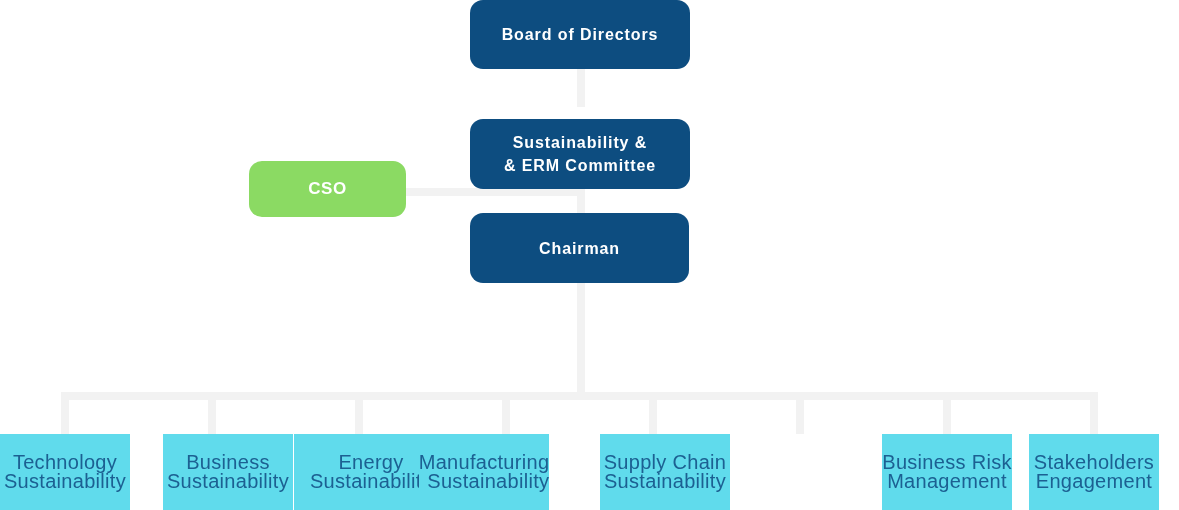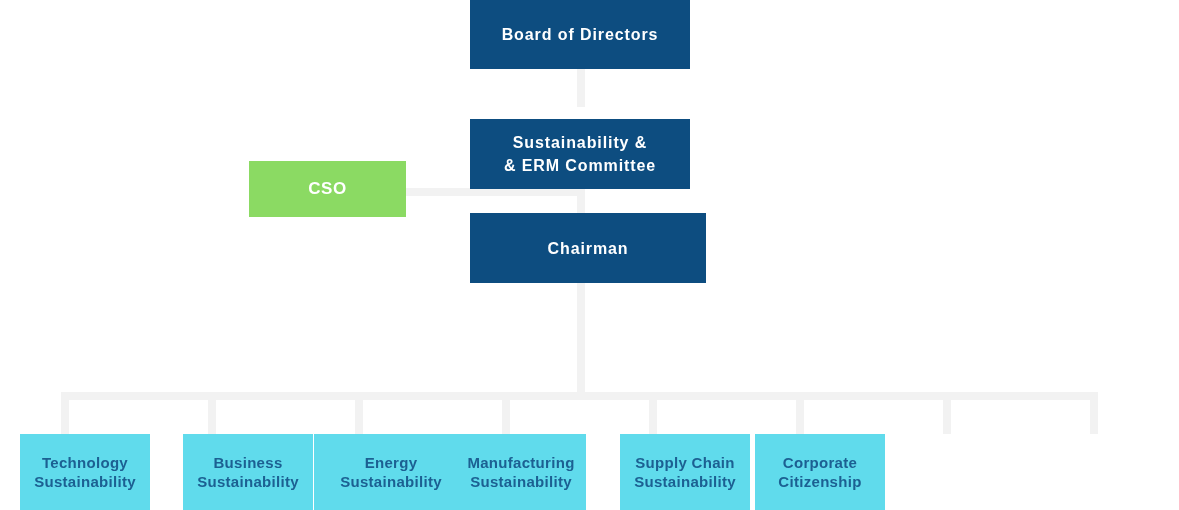--- a/index.html
+++ b/index.html
@@ -17,31 +17,32 @@
   }
   .node {
     position: absolute;
     display: flex;
     align-items: center;
     justify-content: center;
     text-align: center;
     font-weight: bold;
     white-space: pre-line;
     box-sizing: border-box;
+    border-radius: 13px;
   }
   .exec {
     background: var(--executive-box, #0d4d80);
     color: var(--box-text, #ffffff);
     font-size: 16px;
     letter-spacing: 0.9px;
     line-height: 23px;
   }
   #node-board     { left: 470px; top: 0;     width: 220px; height: 69px; }
   #node-committee { left: 470px; top: 107px; width: 220px; height: 70px; margin-top: 12px; }
-  #node-chairman  { left: 470px; top: 213px; width: 236px; height: 70px; }
+  #node-chairman  { left: 470px; top: 213px; width: 219px; height: 70px; }
   #node-cso {
     left: 249px; top: 161px; width: 157px; height: 56px;
     background: var(--cso-box, #8bda63);
     color: var(--box-text, #ffffff);
     font-size: 17px;
     letter-spacing: 0.5px;
   }
   .conn {
     position: absolute;
     background: var(--connector, #f2f2f2);
@@ -58,30 +59,29 @@
     height: 42px;
     background: var(--connector, #f2f2f2);
   }
   .dept {
     position: absolute;
     top: 434px;
     width: 130px;
     height: 76px;
     background: var(--department-box, #60dbec);
     color: var(--department-text, #1c6092);
-    font-size: 15px;
+    font-size: 20px;
     line-height: 19px;
     letter-spacing: 0.3px;
-    font-weight: bold;
+    font-weight: normal;
     display: flex;
     align-items: center;
     justify-content: center;
     text-align: center;
     white-space: pre-line;
-    margin-left: 20px;
   }
 </style>
 </head>
 <body>
 
 <div class="stage" id="stage">
 
   <div class="conn" id="conn-board-committee"></div>
   <div class="conn" id="conn-committee-chairman"></div>
   <div class="conn" id="conn-chairman-trunk"></div>
@@ -97,23 +97,25 @@
 <div class="stub" style="left: 61px;"></div>
     <div class="dept" style="left: 0px;">Technology
 Sustainability</div>
     <div class="stub" style="left: 208px;"></div>
     <div class="dept" style="left: 163px;">Business
 Sustainability</div>
     <div class="stub" style="left: 355px;"></div>
     <div class="dept" style="left: 294px; padding-left: 12px;">Energy
 Sustainability</div>
     <div class="stub" style="left: 502px;"></div>
-    <div class="dept" style="left: 436px;">Manufacturing
+    <div class="dept" style="left: 419px; text-align: right;">Manufacturing
 Sustainability</div>
     <div class="stub" style="left: 649px;"></div>
     <div class="dept" style="left: 600px;">Supply Chain
 Sustainability</div>
     <div class="stub" style="left: 796px;"></div>
-    <div class="dept" style="left: 735px;">Corporate
-Citizenship</div>
     <div class="stub" style="left: 943px;"></div>
+    <div class="dept" style="left: 882px;">Business Risk
+Management</div>
     <div class="stub" style="left: 1090px;"></div>
+    <div class="dept" style="left: 1029px;">Stakeholders
+Engagement</div>
   </div>
 
 </body></html>

